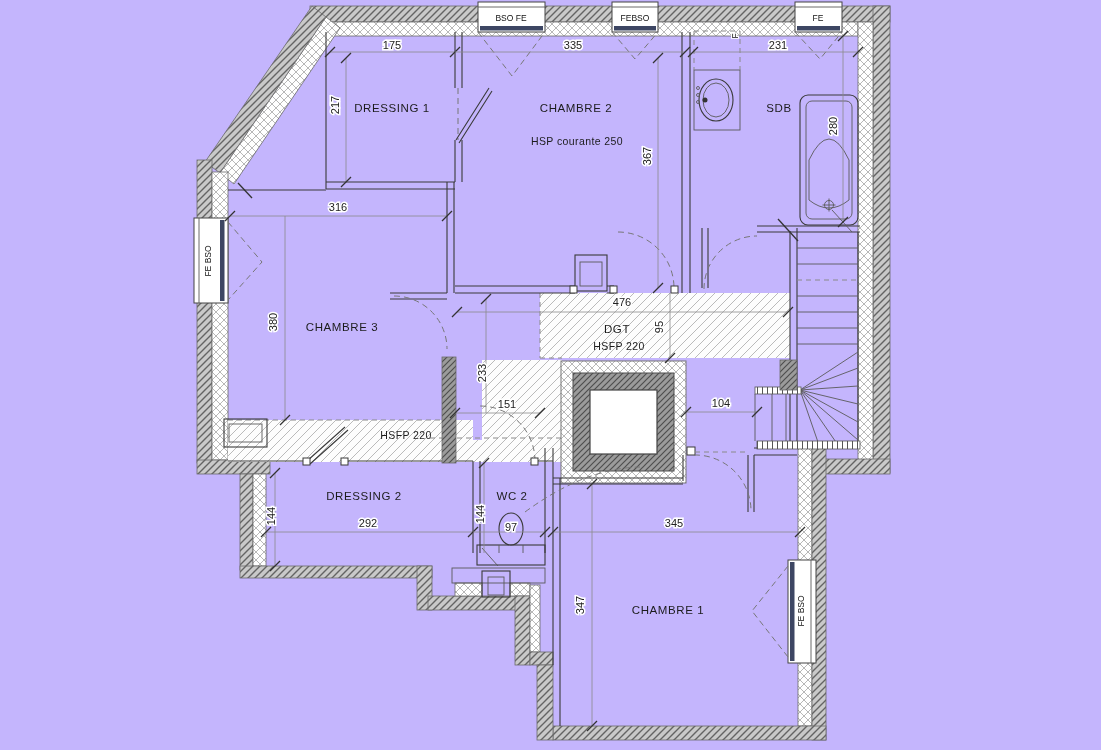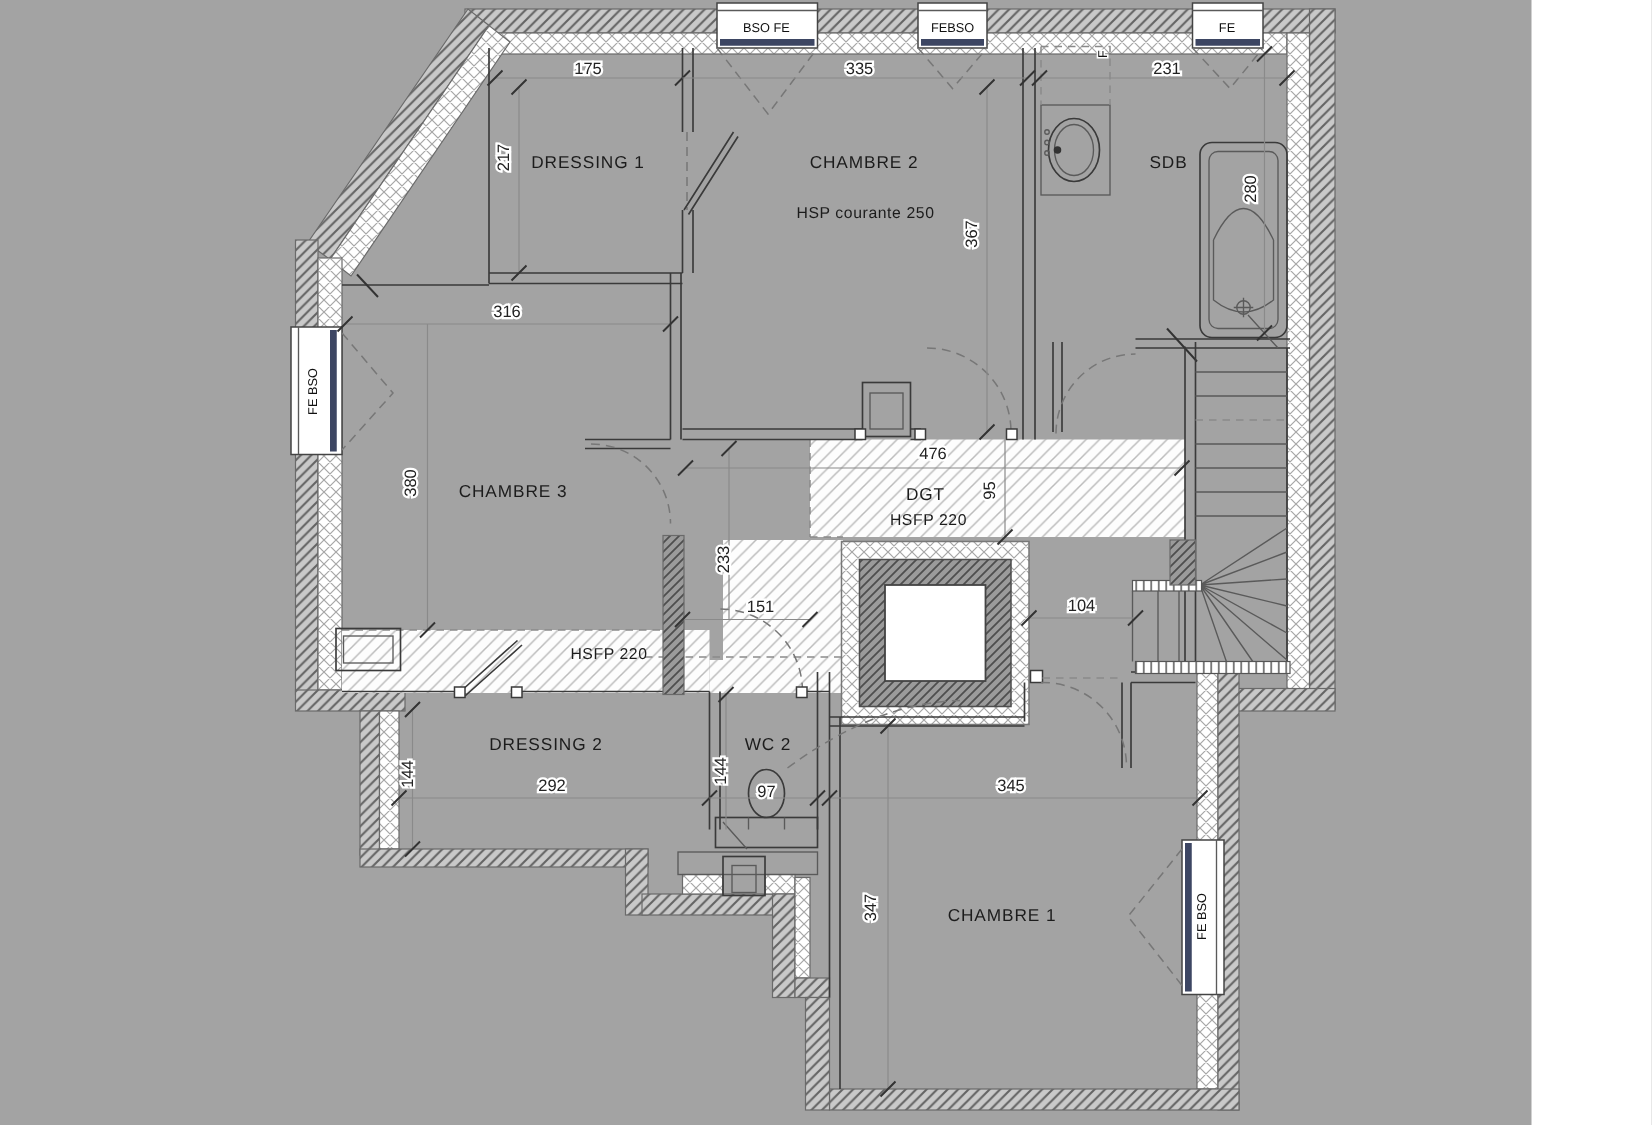--- a/index.html
+++ b/index.html
@@ -1,16 +1,16 @@
 <!DOCTYPE html>
 <html><head>
 <meta charset="utf-8">
 <style>
   html,body{margin:0;padding:0;background:#ffffff;}
-  #stage{position:relative;width:1021px;height:750px;background:#a3a3a3;overflow:hidden;
+  #stage{position:relative;width:1101px;height:750px;background:#c4b5fd;overflow:hidden;
          font-family:"Liberation Sans", sans-serif;}
   svg{display:block;}
   text{font-family:"Liberation Sans", sans-serif;fill:#1c1c1c;}
   .room-label{font-size:11.5px;letter-spacing:.6px;fill:#1c1c1c;text-anchor:middle;}
   .note-label{font-size:10.5px;letter-spacing:.4px;fill:#1c1c1c;text-anchor:middle;}
   .dim-label{font-size:11px;fill:#222;text-anchor:middle;paint-order:stroke;stroke:#ffffff;stroke-width:3px;}
   .win-label{font-size:8.5px;fill:#111;text-anchor:middle;paint-order:stroke;stroke:#ffffff;stroke-width:2px;}
   .thin{stroke:#3a3a3a;stroke-width:1.1;fill:none;}
   .thin2{stroke:#5a5a5a;stroke-width:0.9;fill:none;}
   .dimline{stroke:#8a8a8a;stroke-width:0.8;fill:none;}

